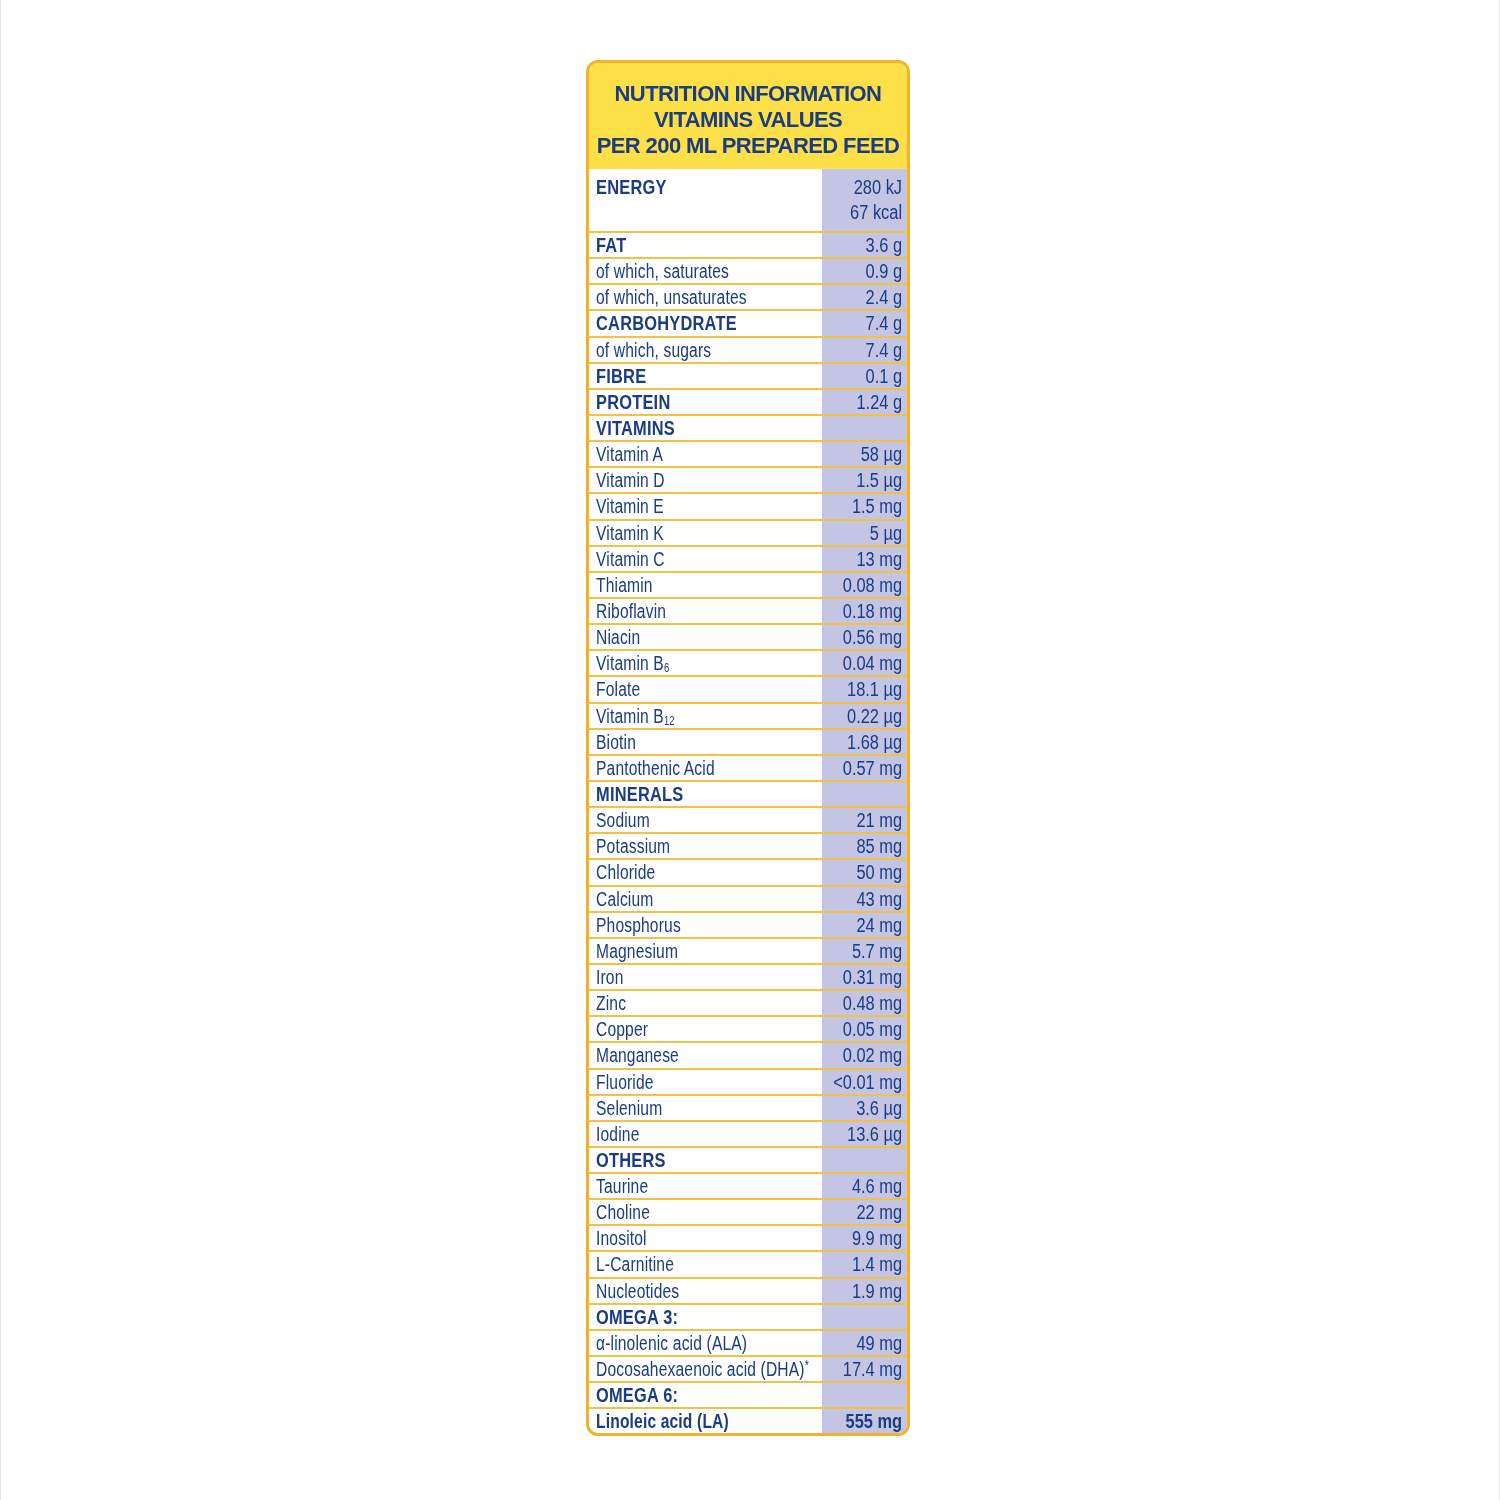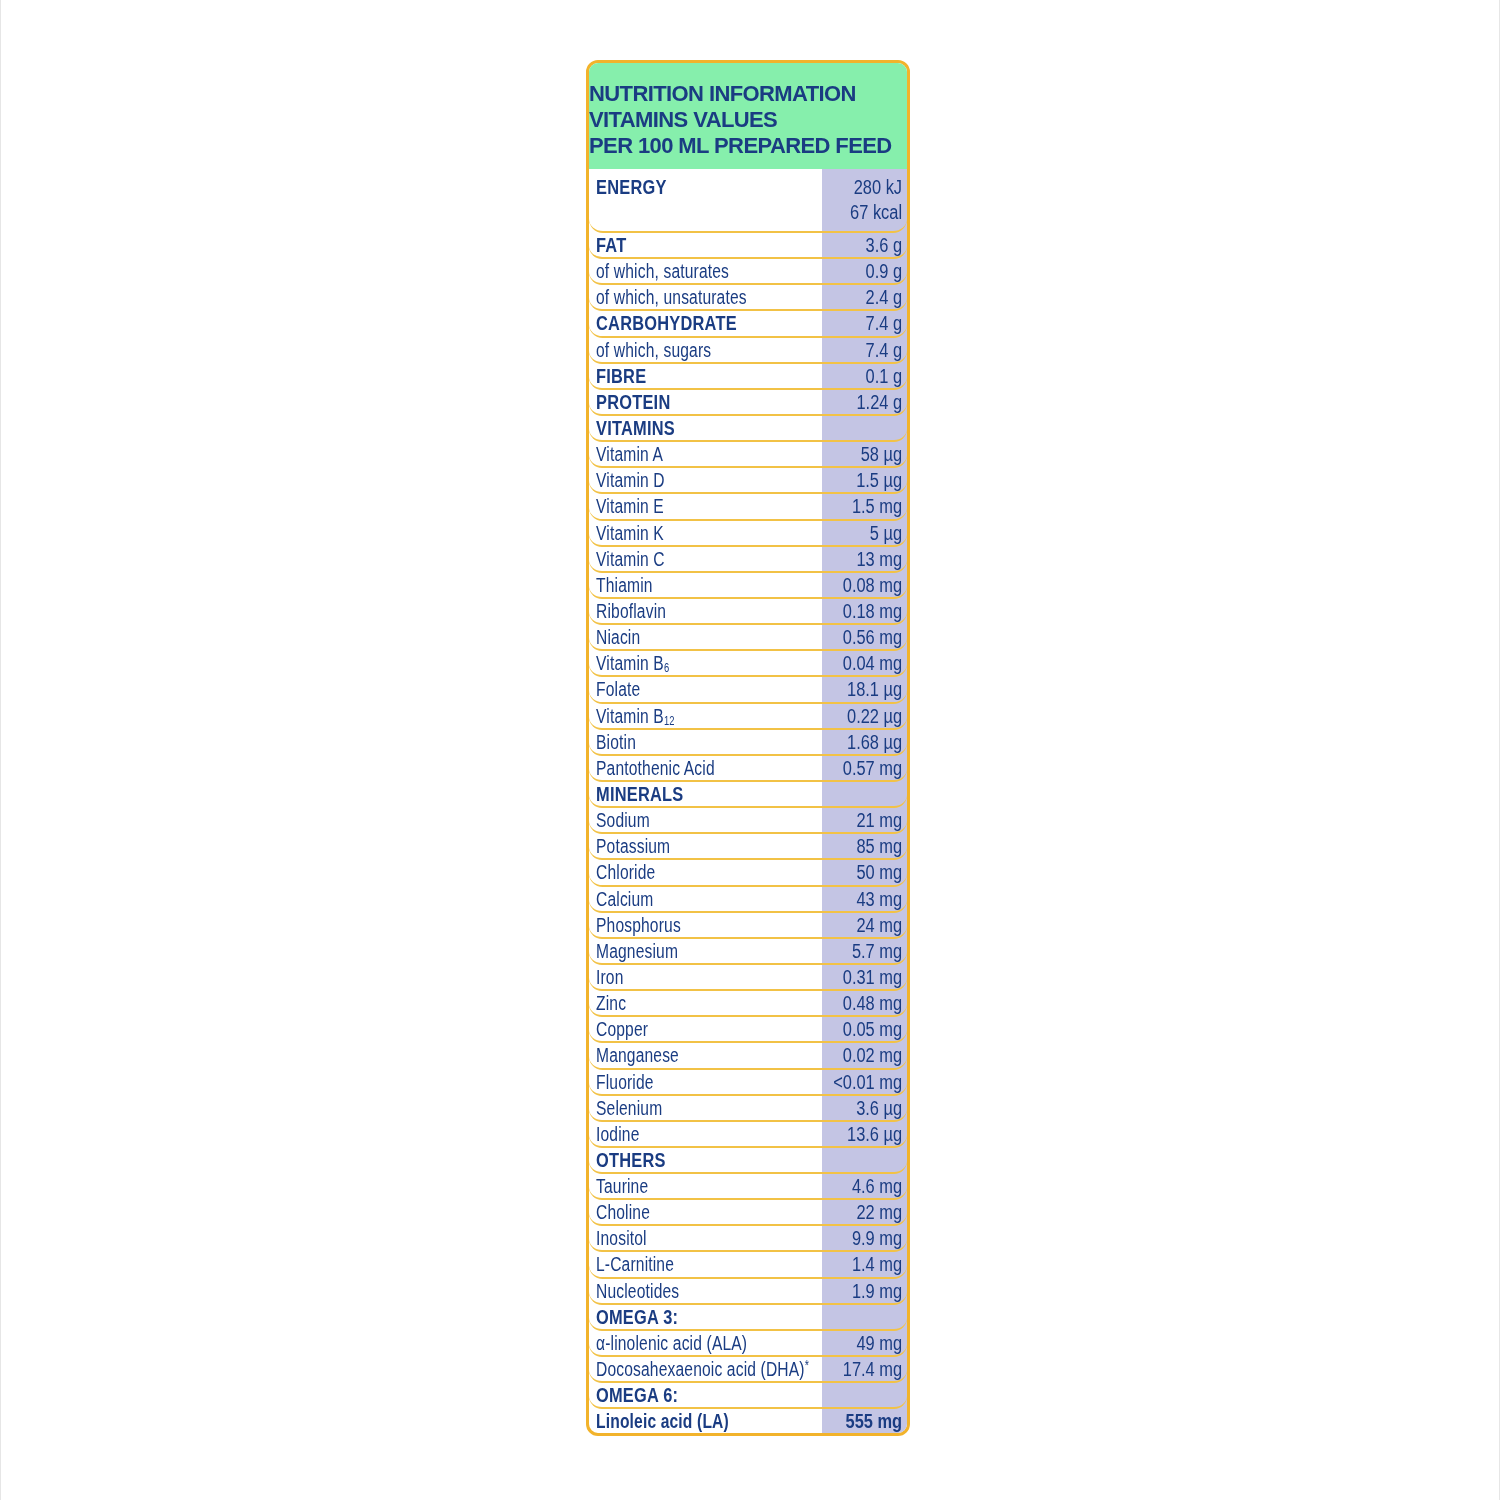--- a/index.html
+++ b/index.html
@@ -9,34 +9,33 @@
     font-family: "Liberation Sans", sans-serif;
   }
   .page-edge-left { position: absolute; left: 0; top: 0; width: 1px; height: 1500px; background: #e6e6e6; }
   .page-edge-right { position: absolute; right: 0; top: 0; width: 1px; height: 1500px; background: #e6e6e6; }
   .label {
     position: absolute; left: 586px; top: 60px; width: 324px; height: 1376px;
     border: 3px solid #f2b32b; border-radius: 12px; box-sizing: border-box;
     background: #ffffff; overflow: hidden;
   }
   .header {
-    background: #86efac; height: 106px; box-sizing: border-box;
-    padding-top: 18px; text-align: left; color: #1a3c82;
+    background: #fde047; height: 106px; box-sizing: border-box;
+    padding-top: 18px; text-align: center; color: #1a3c82;
     font-weight: bold; font-size: 22px; line-height: 26px; letter-spacing: -0.6px;
   }
   .header div { white-space: nowrap; }
   .table { position: relative; }
   .value-col-bg {
     position: absolute; left: 233px; top: 0; right: 0; bottom: -20px;
     background: #c4c5e4;
   }
   .row {
     position: relative; display: flex; height: 26.15px; box-sizing: border-box;
     border-bottom: 2px solid #f2c246;
-    border-radius: 14px;
   }
   .row.energy { height: 64px; }
   .row.last { border-bottom: none; font-weight: bold; }
   .row .name {
     width: 233px; box-sizing: border-box; padding-left: 9px;
     color: #1a3c82; font-size: 20px; line-height: 24px;
     transform: scaleX(0.78); transform-origin: left center;
     white-space: nowrap; letter-spacing: 0.2px;
   }
   .row .name.bold { font-weight: bold; font-size: 21px; letter-spacing: 0.3px; }
@@ -53,21 +52,21 @@
 </head>
 <body>
 
 <div class="page-edge-left"></div>
 <div class="page-edge-right"></div>
 
 <div class="label">
   <div class="header">
     <div>NUTRITION INFORMATION</div>
     <div>VITAMINS VALUES</div>
-    <div>PER 100 ML PREPARED FEED</div>
+    <div>PER 200 ML PREPARED FEED</div>
   </div>
   <div class="table" id="nutrition-table">
     <div class="value-col-bg"></div>
     <div class="row energy">
       <div class="name bold">ENERGY</div>
       <div class="value">
         <div>280 kJ</div>
         <div>67 kcal</div>
       </div>
     </div>

